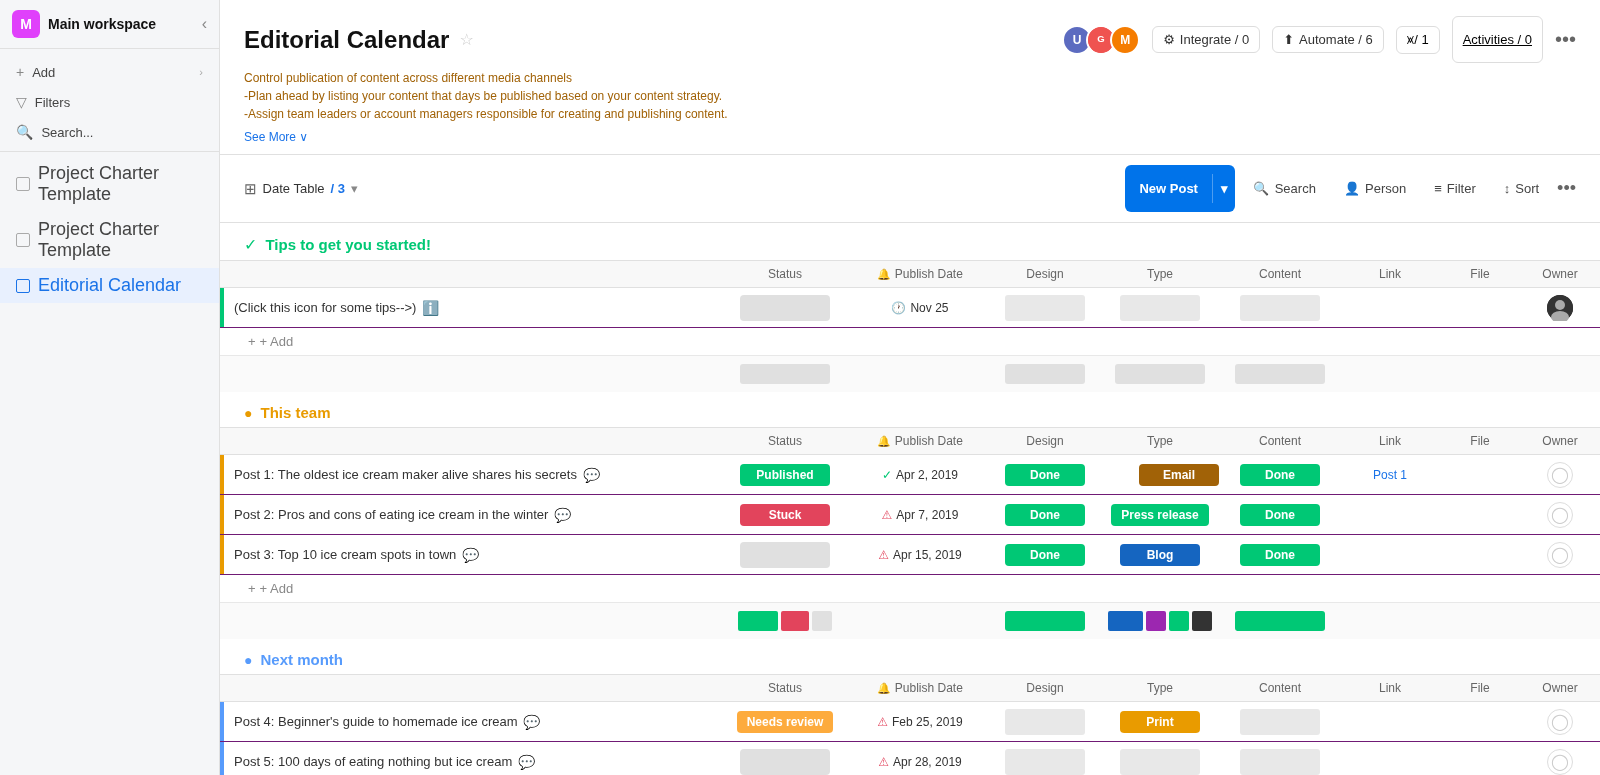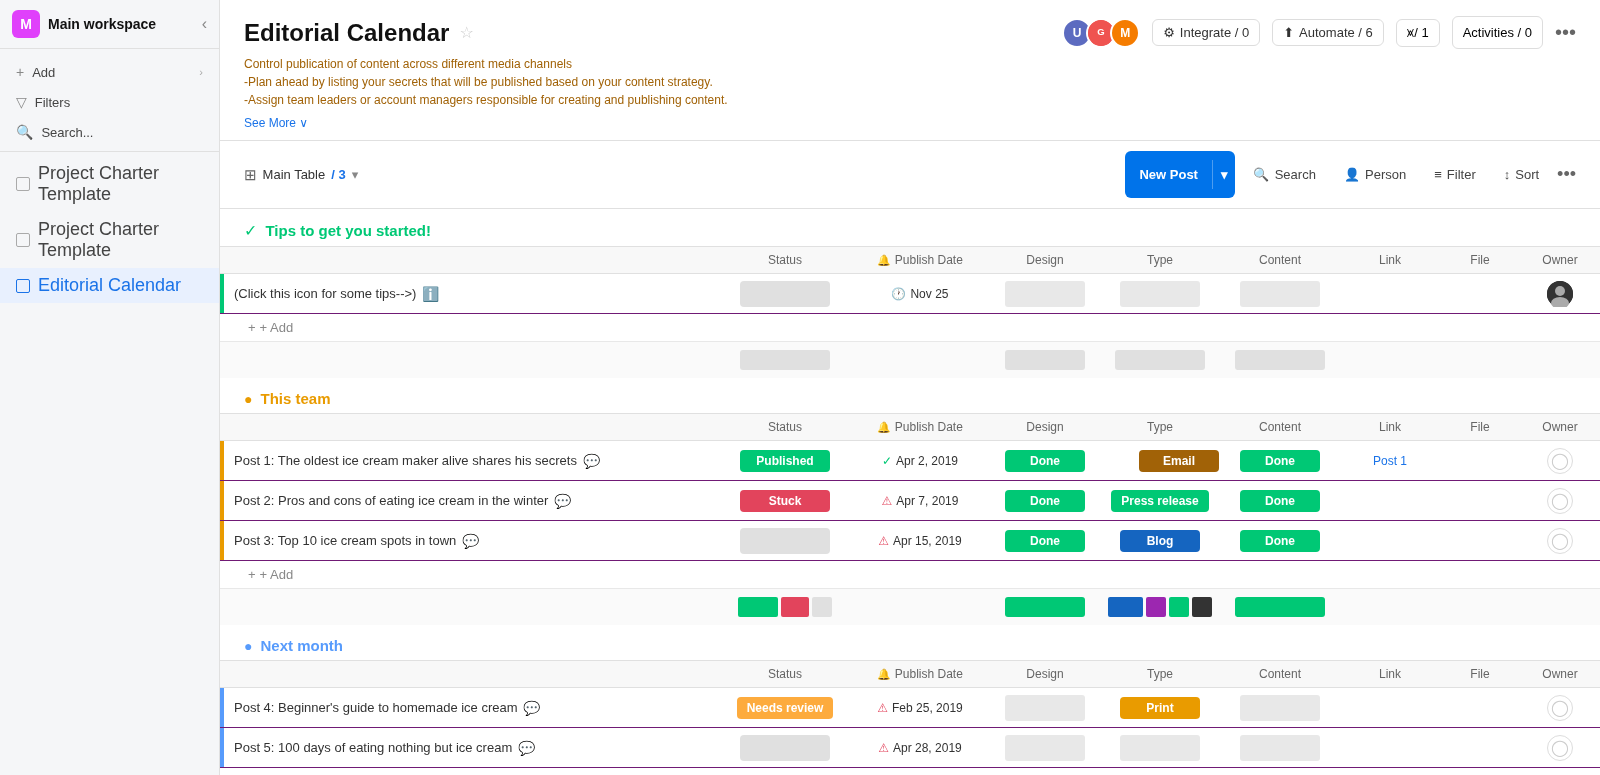--- a/index.html
+++ b/index.html
@@ -29,21 +29,21 @@
     .header-top { display: flex; align-items: center; justify-content: space-between; margin-bottom: 6px; }
     .header-title-row { display: flex; align-items: center; gap: 10px; }
     .header-title { font-size: 24px; font-weight: 700; color: #111; }
     .header-star { color: #ccc; font-size: 16px; cursor: pointer; }
     .header-actions { display: flex; align-items: center; gap: 12px; }
     .header-avatars { display: flex; align-items: center; }
     .avatar-circle { width: 30px; height: 30px; border-radius: 50%; border: 2px solid #fff; overflow: hidden; display: flex; align-items: center; justify-content: center; font-size: 12px; font-weight: bold; color: #fff; margin-left: -6px; }
     .avatar-circle:first-child { margin-left: 0; }
     .header-btn { display: flex; align-items: center; gap: 5px; padding: 5px 10px; border: 1px solid #ddd; border-radius: 6px; cursor: pointer; font-size: 13px; color: #333; background: #fff; }
     .header-members-btn { border: 1px solid #ddd; border-radius: 6px; padding: 5px 10px; font-size: 13px; cursor: pointer; display: flex; align-items: center; gap: 5px; }
-    .header-activities-btn { border: 1px solid #ddd; border-radius: 6px; padding: 8px 10px; font-size: 13px; cursor: pointer; }
+    .header-activities-btn { border: 1px solid #ddd; border-radius: 6px; padding: 15px 10px; font-size: 13px; cursor: pointer; text-decoration: underline; }
     .header-more { font-size: 20px; cursor: pointer; color: #666; }
     .header-desc { font-size: 12px; color: #a16207; max-width: 700px; line-height: 1.5; padding-bottom: 6px; }
     .see-more { color: #1a73e8; font-size: 12px; cursor: pointer; }
 
     
     .toolbar { display: flex; align-items: center; gap: 8px; padding: 10px 24px; border-bottom: 1px solid #e0e0e0; background: #fff; }
     .table-selector { display: flex; align-items: center; gap: 6px; font-size: 13px; cursor: pointer; color: #333; }
     .table-selector .count { color: #1a73e8; font-weight: 600; }
     .toolbar-spacer { flex: 1; }
     .new-post-btn { display: flex; align-items: center; gap: 0; background: #0073ea; color: #fff; border: none; border-radius: 6px; cursor: pointer; font-size: 13px; font-weight: 600; overflow: hidden; }
@@ -182,32 +182,32 @@
           <span>⩙/ 1</span>
         </div>
         <div class="header-activities-btn">
           <span>Activities / 0</span>
         </div>
         <span class="header-more">•••</span>
       </div>
     </div>
     <div class="header-desc">
       <div>Control publication of content across different media channels</div>
-      <div>-Plan ahead by listing your secrets that will be published based on your content strategy.</div>
+      <div>-Plan ahead by listing your content that days be published based on your content strategy.</div>
       <div>-Assign team leaders or account managers responsible for creating and publishing content.</div>
     </div>
     <div style="padding-bottom:10px;">
       <span class="see-more">See More ∨</span>
     </div>
   </div>
 
   <div class="toolbar">
     <div class="table-selector">
       <span style="font-size:15px;color:#666;">⊞</span>
-      <span>Main Table</span>
+      <span>Date Table</span>
       <span class="count">/ 3</span>
       <span style="color:#888;">▾</span>
     </div>
     <div class="toolbar-spacer"></div>
     <button class="new-post-btn">
       <span class="new-post-main">New Post</span>
       <span class="new-post-chevron">▾</span>
     </button>
     <div class="toolbar-action">
       <span>🔍</span>

